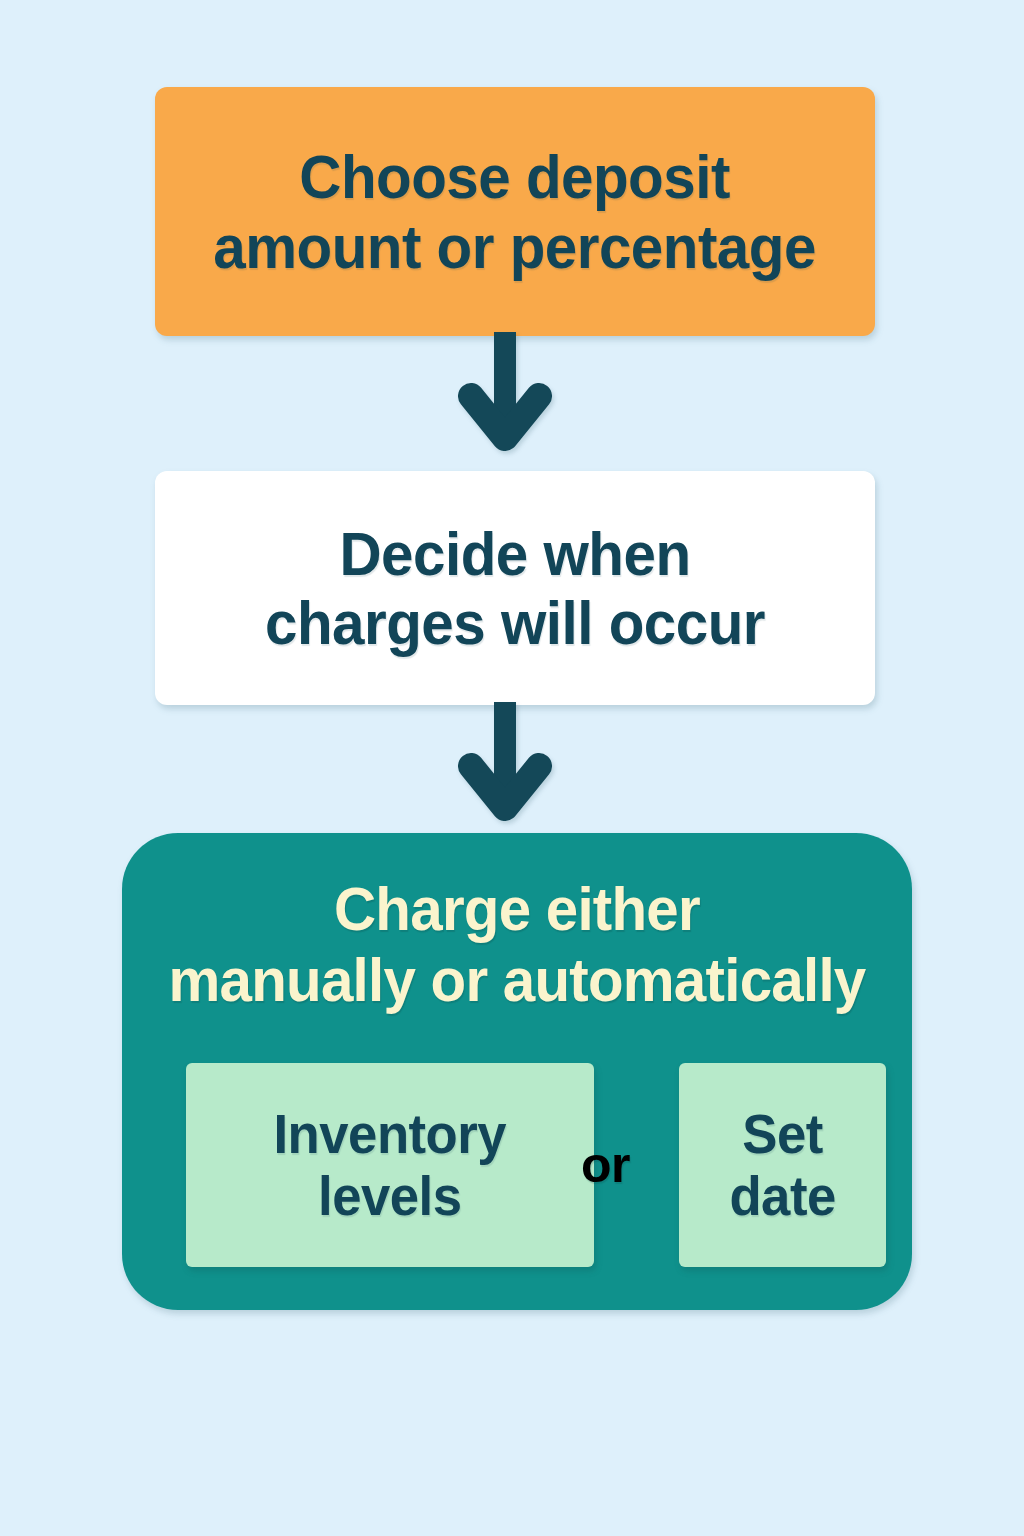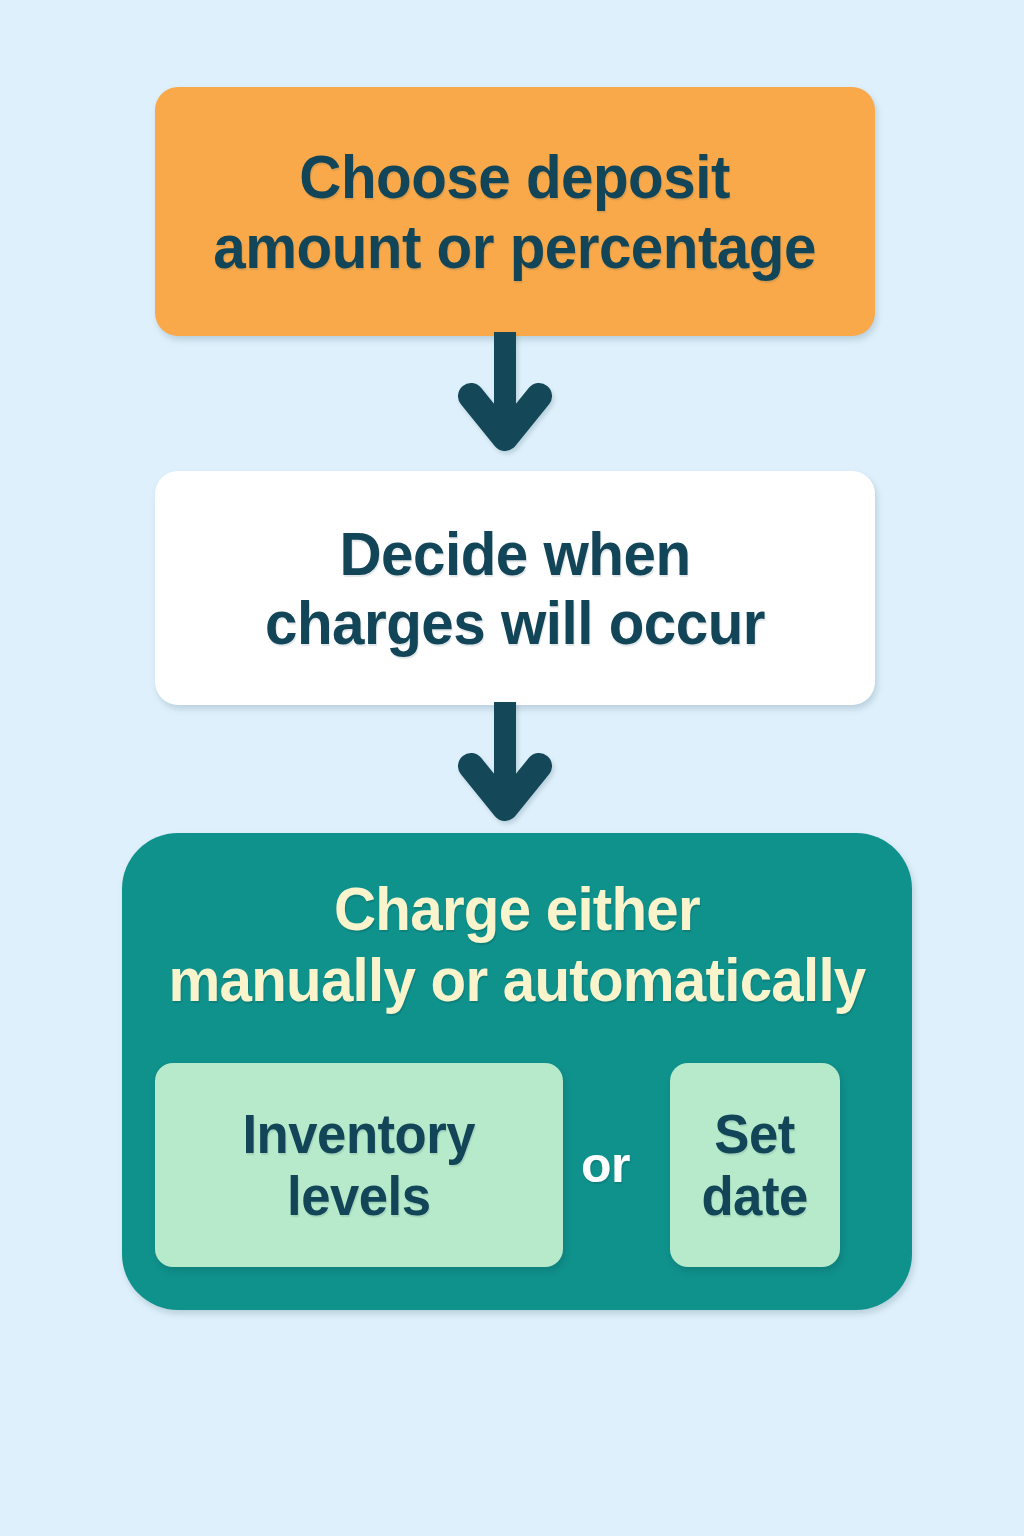--- a/index.html
+++ b/index.html
@@ -23,21 +23,21 @@
   }
 
   
   .node {
     position: absolute;
     box-sizing: border-box;
     display: flex;
     align-items: center;
     justify-content: center;
     text-align: center;
-    border-radius: 23px;
+    border-radius: 12px;
     filter: drop-shadow(2px 4px 3px rgba(20, 72, 88, 0.18));
   }
   .node-label {
     font-weight: 700;
     letter-spacing: -0.5px;
     line-height: 1.12;
     white-space: pre-line;
     transform: scaleX(0.94);
     text-shadow: 1px 2px 1px rgba(20,72,88,0.13);
   }
@@ -97,57 +97,58 @@
 
   
   .option-chip {
     position: absolute;
     box-sizing: border-box;
     display: flex;
     align-items: center;
     justify-content: center;
     text-align: center;
     background: #b7eaca;
-    border-radius: 18px;
+    border-radius: 6px;
     filter: drop-shadow(2px 4px 3px rgba(12,70,68,0.22));
+    margin-left: 31px;
   }
   .option-chip .chip-label {
     color: #124558;
     font-size: 56px;
     font-weight: 700;
     line-height: 1.1;
     letter-spacing: -0.5px;
     white-space: pre-line;
     transform: scaleX(0.94);
     text-shadow: 1px 2px 1px rgba(20,72,88,0.13);
   }
 
   #chip-inventory {
     left: 33px;   
     top: 230px;   
     width: 408px;
     height: 204px;
   }
   #chip-setdate {
-    left: 548px;  
+    left: 526px;  
     top: 230px;
-    width: 170px;
+    width: 207px;
     height: 204px;
   }
 
   #or-connector {
     position: absolute;
     left: 441px;  
     top: 230px;
     width: 85px;
     height: 204px;
     display: flex;
     align-items: center;
     justify-content: center;
-    color: #ffffff;
+    color: #000000;
     font-size: 50px;
     font-weight: 700;
     letter-spacing: -0.5px;
     text-shadow: 1px 2px 1px rgba(12,70,68,0.2);
   }
 
   
   .flow-arrow {
     position: absolute;
     left: 455px;

